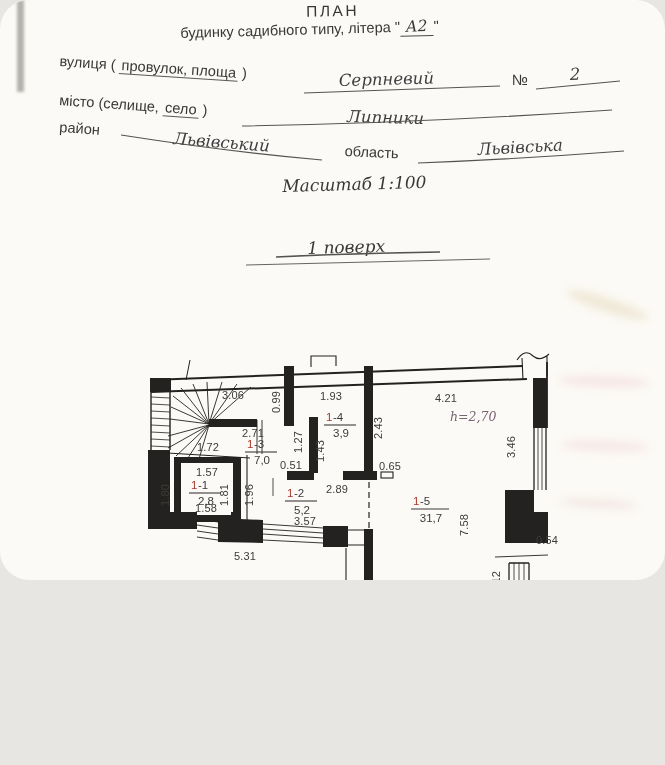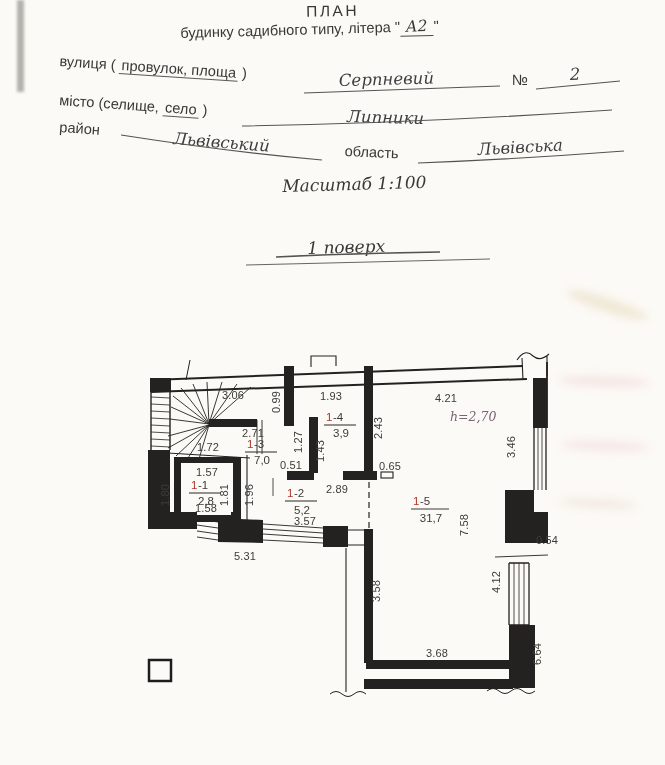--- a/index.html
+++ b/index.html
@@ -1,17 +1,17 @@
 <!DOCTYPE html>
 <html><head>
 <meta charset="utf-8">
 <style>
   html,body{margin:0;padding:0;background:#e8e6e2;}
-  .page{position:relative;width:665px;height:765px;background:#fcfaf6;overflow:hidden;
-        font-family:"Liberation Sans",sans-serif;color:#343230;}
+  .page{position:relative;width:665px;height:580px;background:#fcfaf6;overflow:hidden;
+        font-family:"Liberation Sans",sans-serif;color:#343230;border-radius:29px;}
   .hrow{position:absolute;white-space:nowrap;transform-origin:left top;color:#3a3836;}
   .u{border-bottom:1.2px solid #5a5855;padding:0 2px;}
   .hand{font-family:"DejaVu Serif",serif;font-style:italic;}
   .aw{font-family:"DejaVu Serif",serif;font-style:italic;font-size:15.5px;
       border-bottom:1.4px solid #4a4846;padding:0 6px;}
   .serifit{font-family:"DejaVu Serif",serif;font-style:italic;}
   svg{position:absolute;left:0;top:0;}
   svg text{font-family:"Liberation Sans",sans-serif;}
   .dim{font-size:11px;fill:#3d3b38;letter-spacing:.2px;}
   .roomnum{font-size:11.5px;fill:#3d3b38;}

